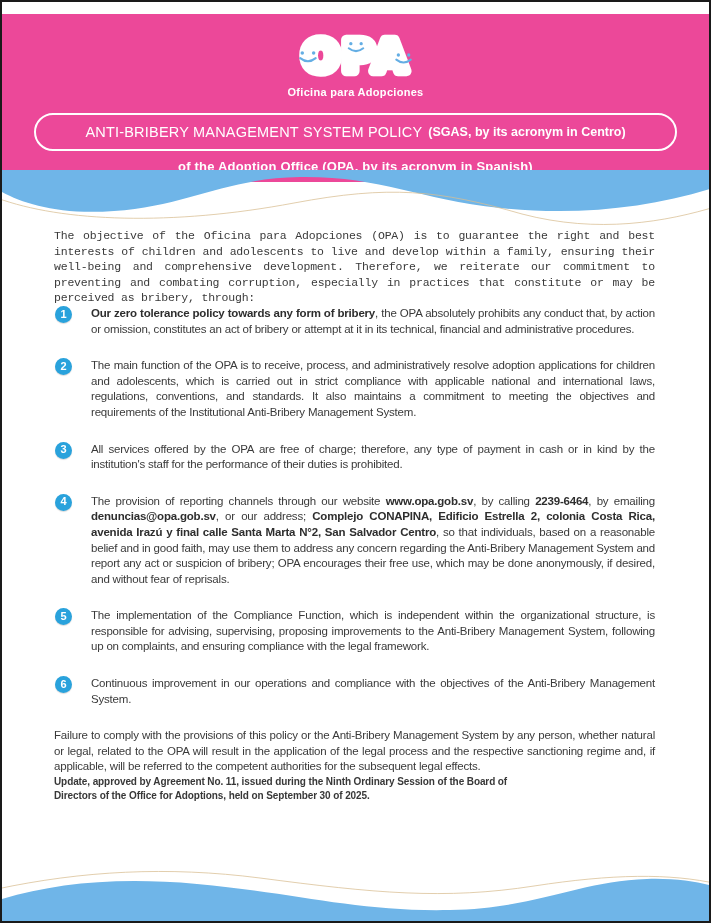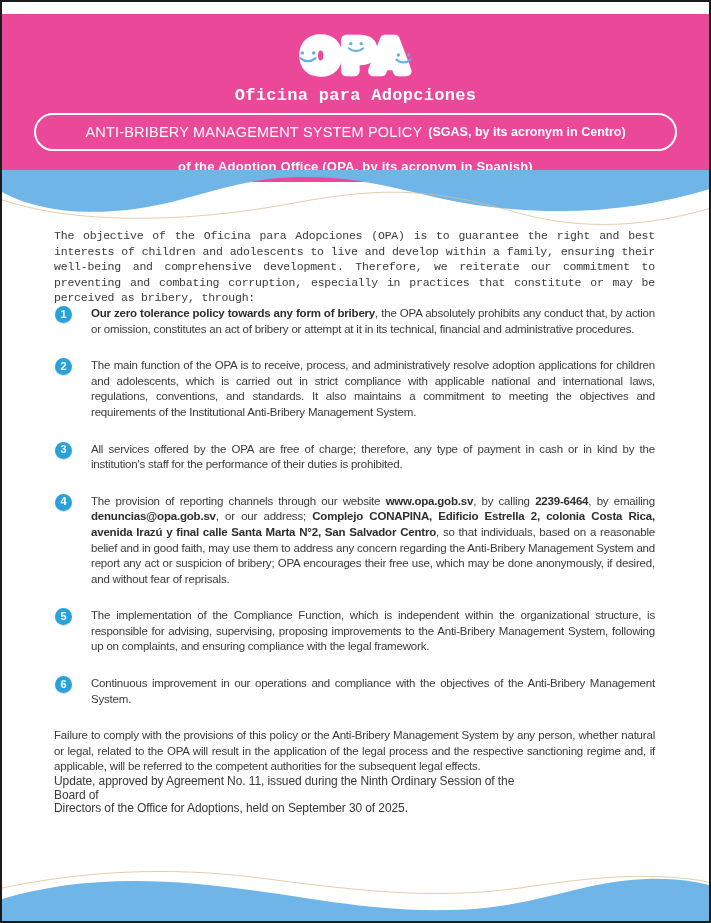--- a/index.html
+++ b/index.html
@@ -5,21 +5,21 @@
   html,body{margin:0;padding:0;background:#e9e9e9;}
   .page{
     position:relative;width:711px;height:923px;margin:0 auto;
     background:#ffffff;box-sizing:border-box;border:2px solid #1a1a1a;
     overflow:hidden;
     font-family:"Liberation Sans",sans-serif;color:#3a3a3a;
   }
   
   .header{position:absolute;top:0;left:0;right:0;height:168px;background:#ec4899;margin-top:12px;}
   .logo-wrap{position:absolute;top:10px;left:0;right:0;text-align:center;}
-  .logo-sub{margin-top:-4px;color:#ffffff;font-size:17px;font-weight:bold;letter-spacing:.3px;font-family:Liberation Mono, monospace;}
+  .logo-sub{margin-top:-4px;color:#ffffff;font-size:11px;font-weight:bold;letter-spacing:.3px;}
   .capsule{
     position:absolute;top:99px;left:32px;right:32px;height:38px;
     border:2.5px solid #ffffff;border-radius:22px;box-sizing:border-box;
     display:flex;align-items:center;justify-content:center;gap:6px;
     color:#ffffff;white-space:nowrap;
   }
   .capsule .t-main{font-size:14.5px;font-weight:normal;letter-spacing:.2px;}
   .capsule .t-paren{font-size:12.5px;font-weight:bold;}
   .hdr-sub{
     position:absolute;top:145px;left:0;right:0;text-align:center;
@@ -38,21 +38,21 @@
   .item{position:relative;padding-left:37px;margin-bottom:21px;}
   .badge{
     position:absolute;left:1px;top:0;width:17px;height:17px;border-radius:50%;
     background:#29a2dc;color:#ffffff;font-size:11px;font-weight:bold;
     display:flex;align-items:center;justify-content:center;
     box-shadow:0 1px 1px rgba(0,0,0,.15);letter-spacing:0;
   }
   .b{font-weight:bold;color:#2e2e2e;margin-top:23px;}
   .closing{margin-top:1px;}
   .footnote{
-    margin-top:17px;max-width:470px;font-size:12px;font-weight:400;
+    margin-top:17px;max-width:470px;font-size:10px;font-weight:700;
     line-height:13.5px;text-align:left;color:#383838;letter-spacing:-0.1px;
   }
 </style>
 </head>
 <body>
 
 <div class="page">
 
   <div class="header">
     <div class="logo-wrap">

